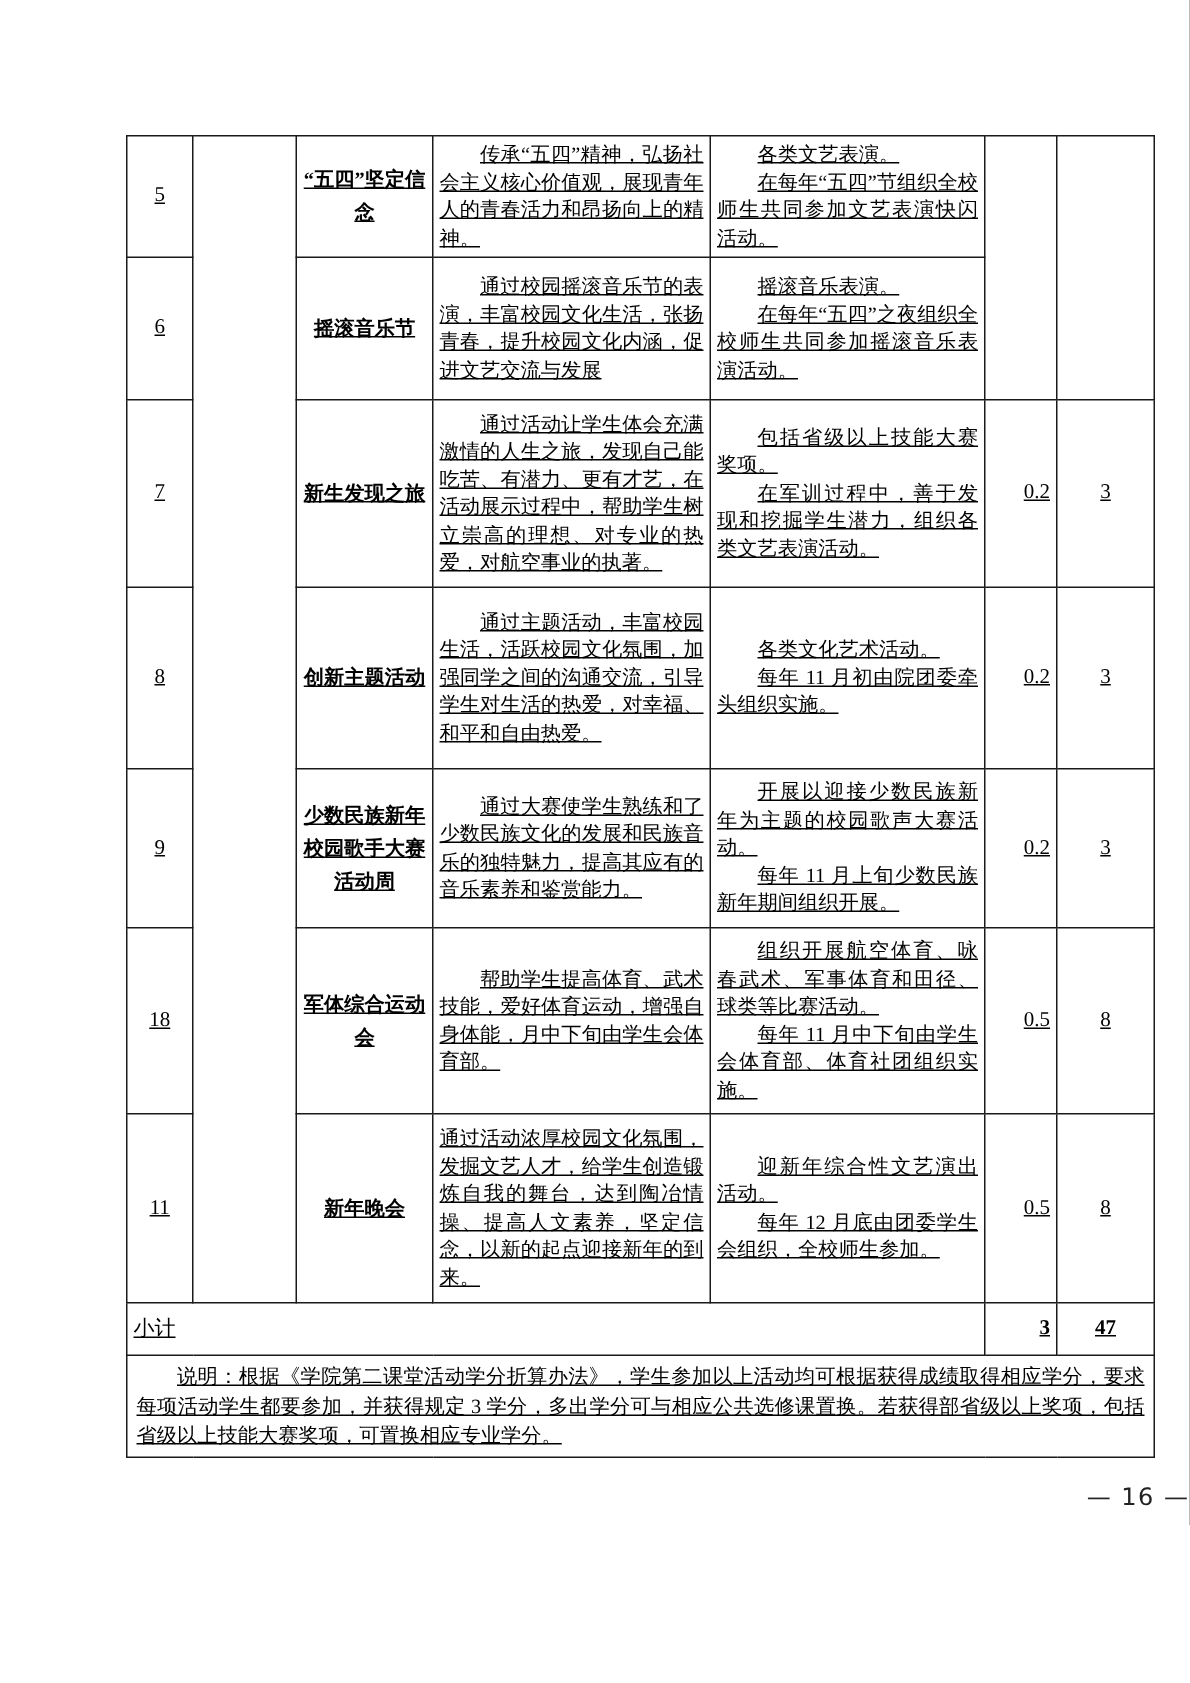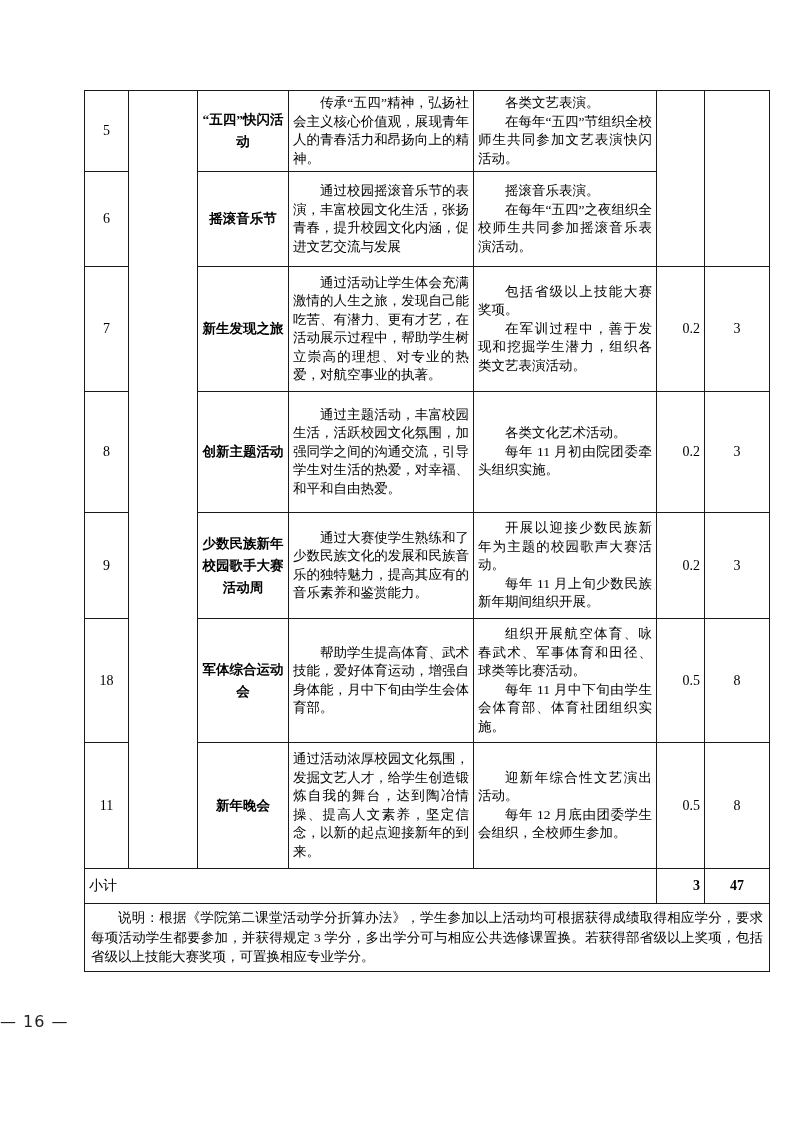--- a/index.html
+++ b/index.html
@@ -16,20 +16,21 @@
     border-collapse:collapse;
     table-layout:fixed;
     width:629px;
     font-size:13.5px;
   }
   table.doc td{
     border:1.4px solid #1a1a1a;
     vertical-align:middle;
     padding:2px 4px;
     overflow:hidden;
+    text-decoration:underline;
   }
   td.c-num{width:35px;text-align:center;font-size:14px;}
   td.c-cat{width:60px;}
   td.c-name{width:82px;text-align:center;font-weight:bold;font-size:13.5px;line-height:22px;padding:2px 9px;}
   td.c-desc{width:176px;padding:2px 5px;}
   td.c-detail{width:174px;padding:2px 5px;}
   td.c-credit{width:39px;text-align:right;font-size:14px;}
   td.c-hours{width:56px;text-align:center;font-size:14px;}
   .para{margin:0;text-indent:2em;text-align:justify;line-height:18.5px;}
   .no-indent .para{text-indent:0;}
@@ -39,37 +40,37 @@
   tr.subtotal td.sub-label{font-size:14px;}
   tr.subtotal td.c-credit, tr.subtotal td.c-hours{font-weight:bold;}
   tr.note-row{height:59px;}
   tr.note-row td{padding:4px 6px;}
   .note-para{margin:0;text-indent:2em;text-align:justify;line-height:19.5px;font-size:13.5px;}
   .caption{
     width:629px;text-align:center;font-weight:bold;font-size:14.5px;
     margin-top:17px;
   }
   .page-number{
-    position:absolute;left:0;top:1012px;width:793px;text-align:left;
+    position:absolute;left:0;top:988px;width:793px;text-align:right;
     font-family:"DejaVu Sans","Liberation Sans",sans-serif;
     font-size:16px;color:#222;letter-spacing:1px;
   }
 </style>
 </head>
 <body>
 
 <div class="page">
   <div class="content">
 
     <table class="doc">
       <tbody>
         <tr class="r5">
           <td class="c-num">5</td>
           <td class="c-cat" rowspan="7"></td>
-          <td class="c-name">“五四”快闪活动</td>
+          <td class="c-name">“五四”坚定信念</td>
           <td class="c-desc">
             <p class="para">传承“五四”精神，弘扬社会主义核心价值观，展现青年人的青春活力和昂扬向上的精神。</p>
           </td>
           <td class="c-detail">
             <p class="para">各类文艺表演。</p>
             <p class="para">在每年“五四”节组织全校师生共同参加文艺表演快闪活动。</p>
           </td>
           <td class="c-credit" rowspan="2"></td>
           <td class="c-hours" rowspan="2"></td>
         </tr>

